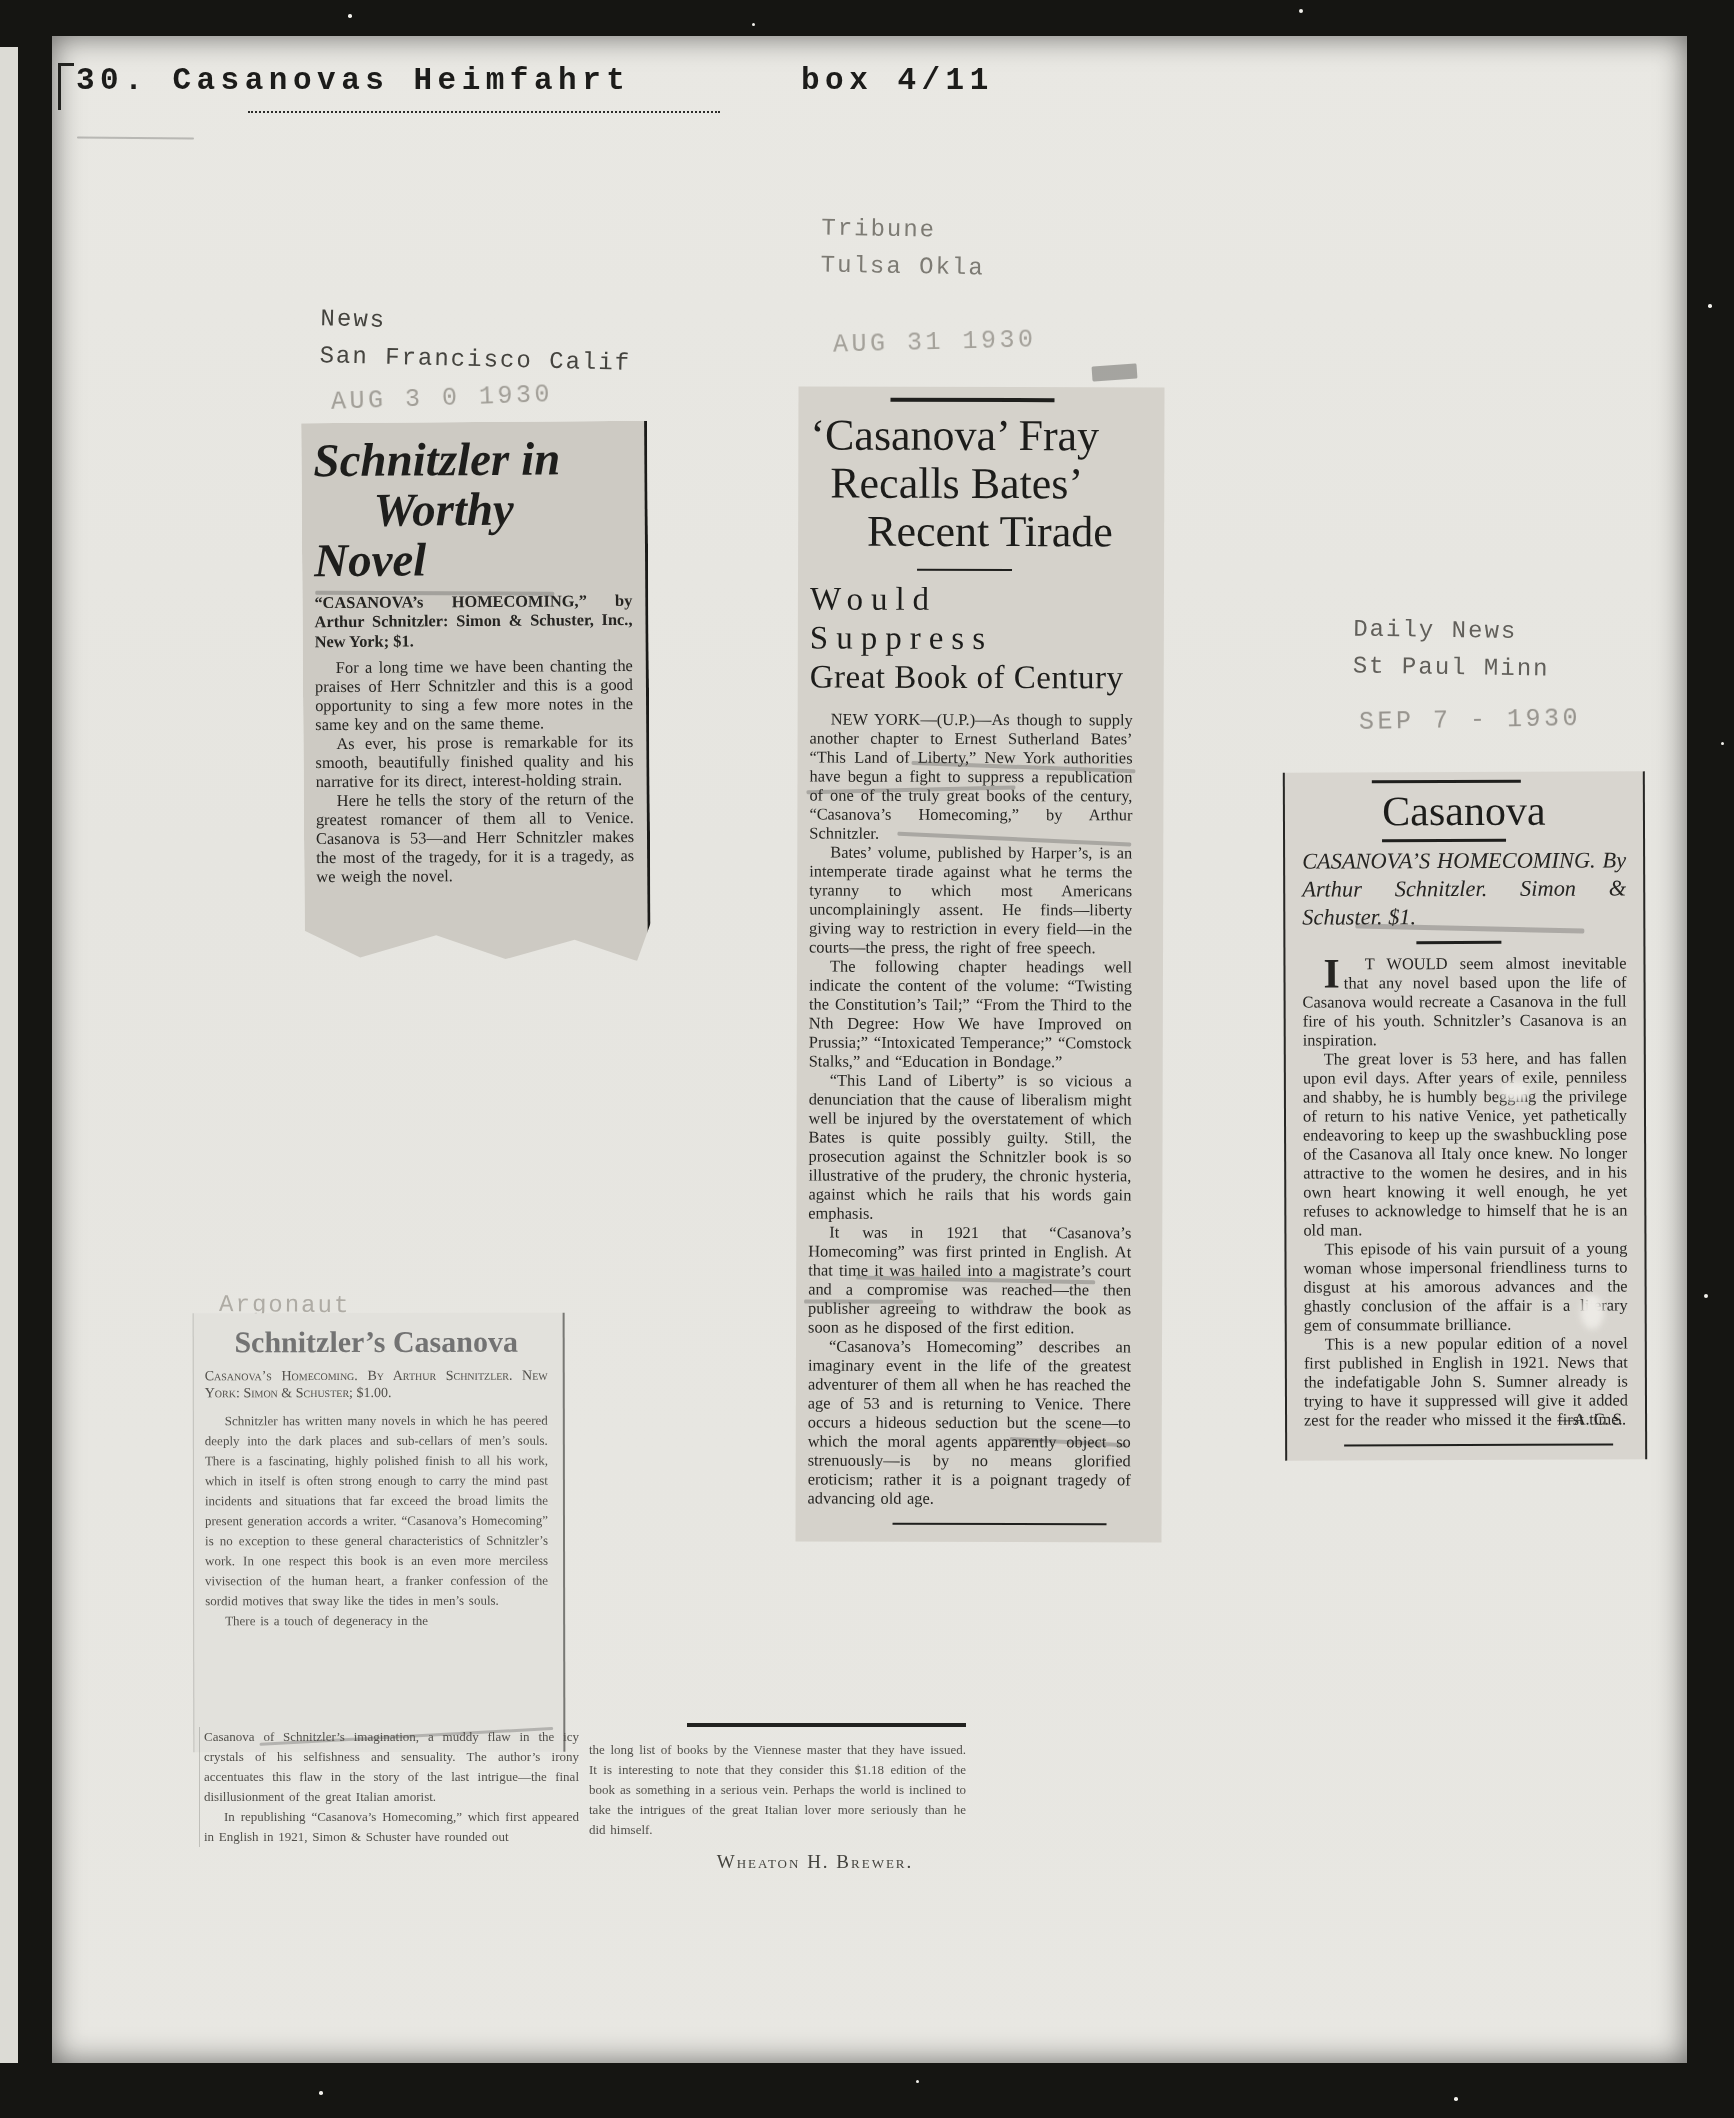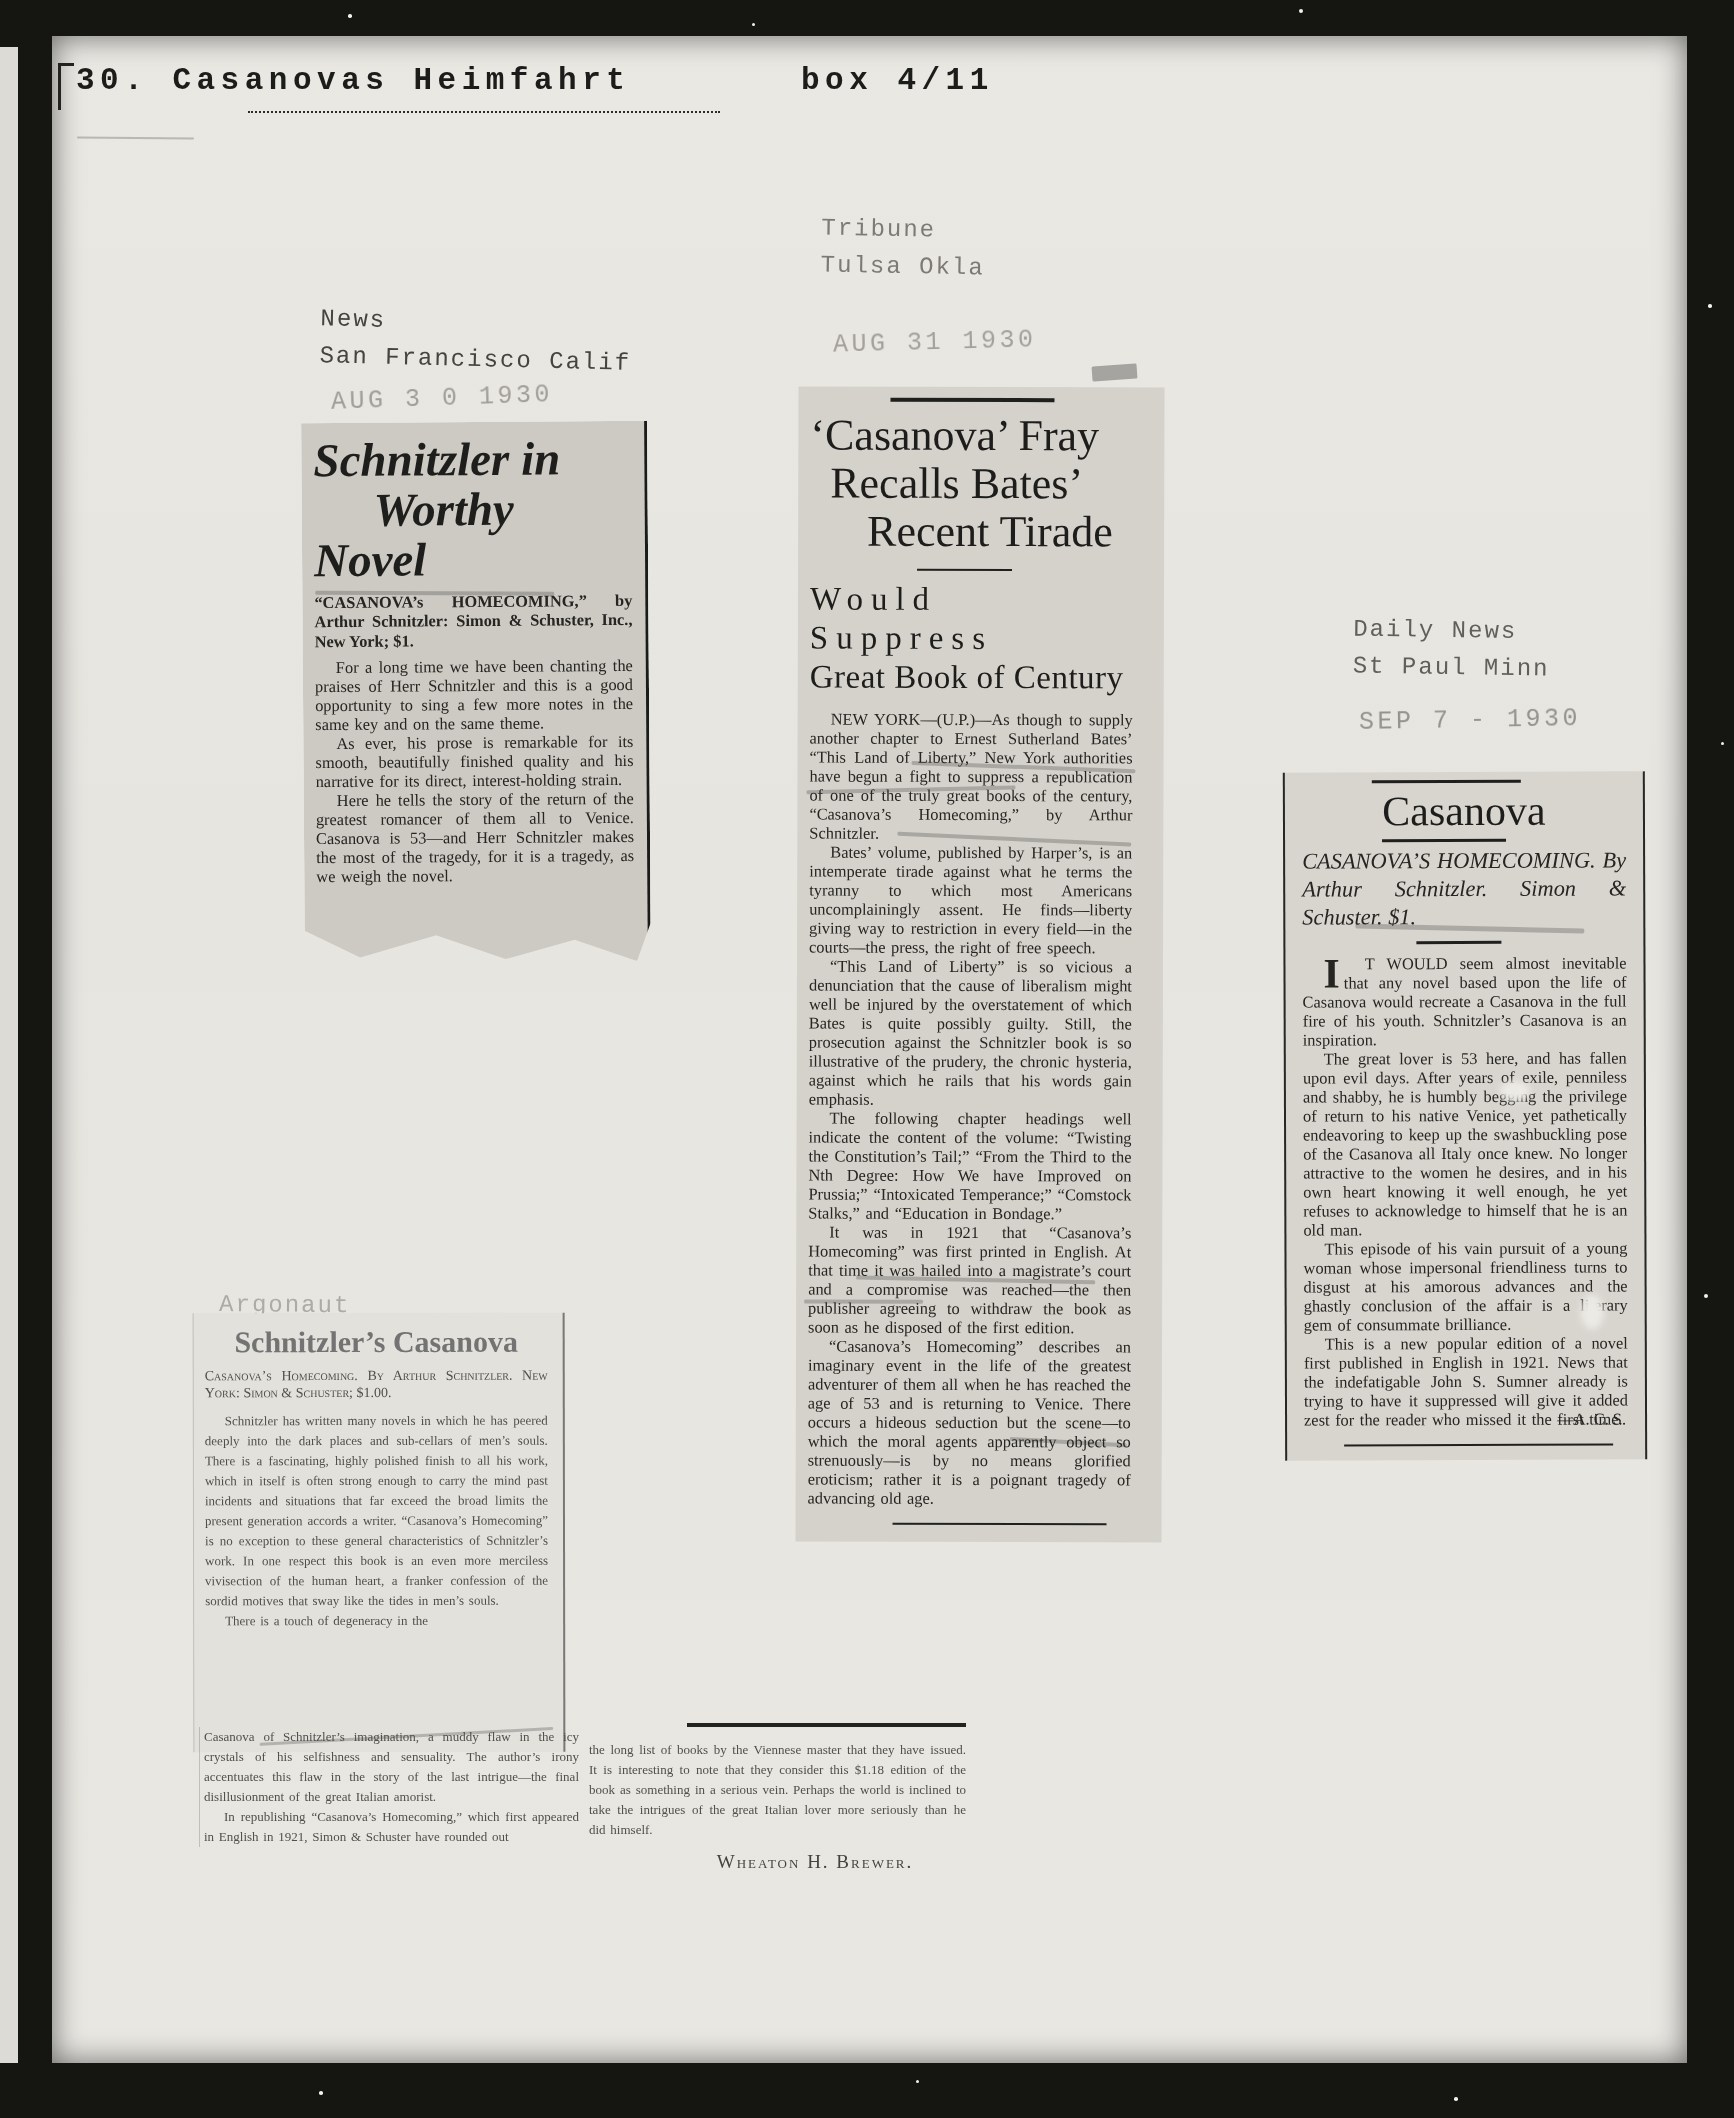--- a/index.html
+++ b/index.html
@@ -131,22 +131,22 @@
         <div class="l3">Recent Tirade</div>
       </div>
       <div class="rule" style="width:95px;margin:12px 0 9px 107px;"></div>
       <div class="tulsa-sub">
         <div class="s1">Would Suppress</div>
         <div class="s2">Great Book of Century</div>
       </div>
       <div class="body33 tulsa-body">
         <p>NEW YORK—(U.P.)—As though to supply another chapter to Ernest Sutherland Bates’ “This Land of Liberty,” New York authorities have begun a fight to suppress a republication of one of the truly great books of the century, “Casanova’s Homecoming,” by Arthur Schnitzler.</p>
         <p>Bates’ volume, published by Harper’s, is an intemperate tirade against what he terms the tyranny to which most Americans uncomplainingly assent. He finds—liberty giving way to restriction in every field—in the courts—the press, the right of free speech.</p>
+        <p>The following chapter headings well indicate the content of the volume: “Twisting the Constitution’s Tail;” “From the Third to the Nth Degree: How We have Improved on Prussia;” “Intoxicated Temperance;” “Comstock Stalks,” and “Education in Bondage.”</p>
         <p>“This Land of Liberty” is so vicious a denunciation that the cause of liberalism might well be injured by the overstatement of which Bates is quite possibly guilty. Still, the prosecution against the Schnitzler book is so illustrative of the prudery, the chronic hysteria, against which he rails that his words gain emphasis.</p>
-        <p>The following chapter headings well indicate the content of the volume: “Twisting the Constitution’s Tail;” “From the Third to the Nth Degree: How We have Improved on Prussia;” “Intoxicated Temperance;” “Comstock Stalks,” and “Education in Bondage.”</p>
         <p>It was in 1921 that “Casanova’s Homecoming” was first printed in English. At that time it was hailed into a magistrate’s court and a compromise was reached—the then publisher agreeing to withdraw the book as soon as he disposed of the first edition.</p>
         <p>“Casanova’s Homecoming” describes an imaginary event in the life of the greatest adventurer of them all when he has reached the age of 53 and is returning to Venice. There occurs a hideous seduction but the scene—to which the moral agents apparently object so strenuously—is by no means glorified eroticism; rather it is a poignant tragedy of advancing old age.</p>
       </div>
       <div class="rule" style="width:214px;margin:15px 0 0 85px;"></div>
 
       <div class="pencil" style="left:114px;top:378px;width:224px;height:3.5px;transform:rotate(2deg);"></div>
       <div class="pencil" style="left:9px;top:401px;width:209px;height:3.5px;transform:rotate(-1.5deg);"></div>
       <div class="pencil" style="left:100px;top:450px;width:234px;height:3.5px;transform:rotate(2.5deg);"></div>
       <div class="pencil" style="left:60px;top:891px;width:239px;height:3.5px;transform:rotate(1deg);"></div>
       <div class="pencil" style="left:8px;top:913px;width:119px;height:3.5px;"></div>

